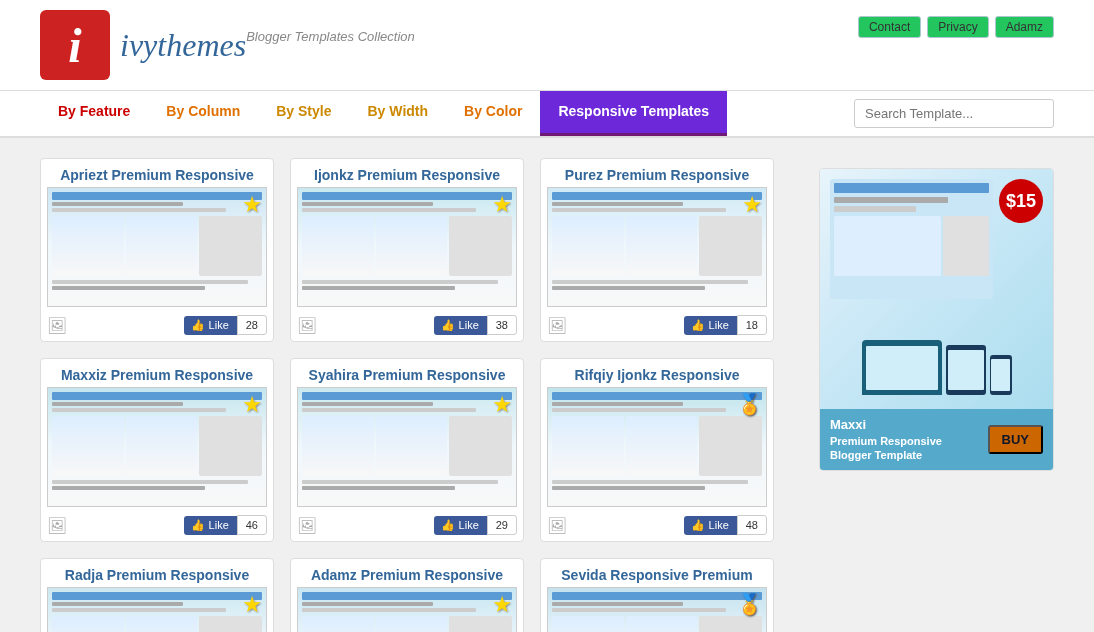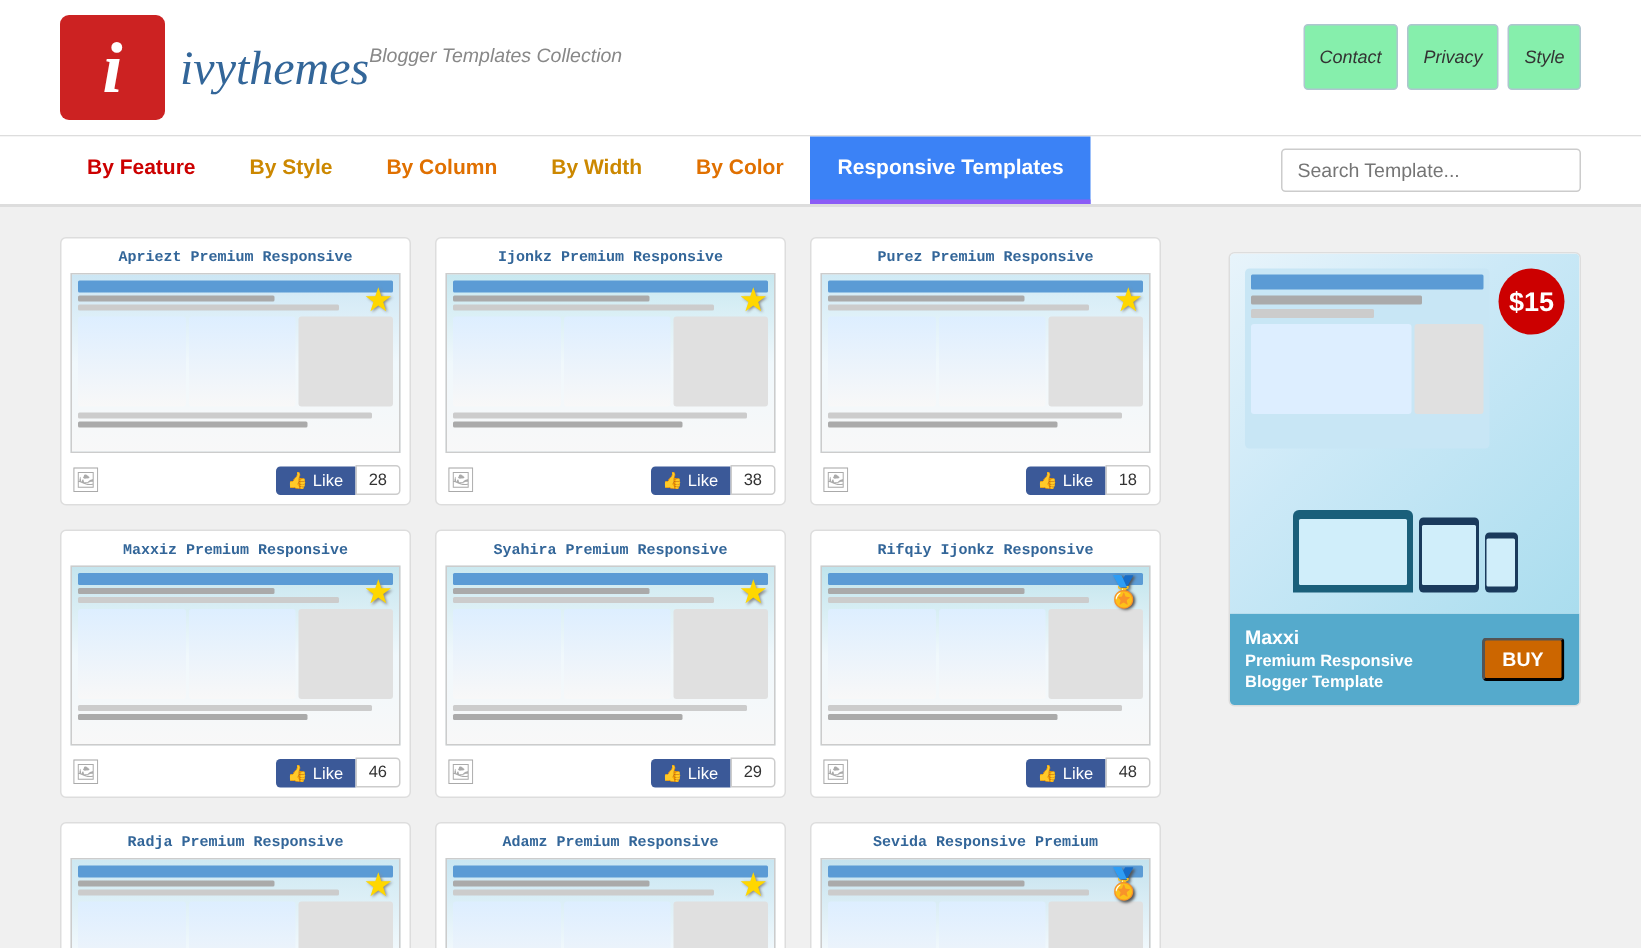--- a/index.html
+++ b/index.html
@@ -7,43 +7,43 @@
 
     
     .header { background: white; border-bottom: 1px solid #ddd; padding: 10px 40px; display: flex; align-items: center; justify-content: space-between; }
     .logo-area { display: flex; align-items: center; gap: 10px; }
     .logo-box { background: #cc2222; width: 70px; height: 70px; border-radius: 6px; display: flex; align-items: center; justify-content: center; position: relative; }
     .logo-i { font-size: 48px; font-weight: bold; color: white; font-style: italic; font-family: Georgia, serif; }
     .logo-text { display: flex; flex-direction: row; }
     .logo-name { font-size: 32px; color: #336699; font-style: italic; font-family: Georgia, serif; line-height: 1; }
     .logo-sub { font-size: 13px; color: #888; font-style: italic; }
     .top-nav { display: flex; gap: 6px; align-self: flex-start; padding-top: 6px; }
-    .top-nav-btn { background: #86efac; border: 1px solid #aec6cf; padding: 14px 10px; border-radius: 3px; font-size: 12px; color: #333; cursor: pointer; font-style: italic; }
+    .top-nav-btn { background: #22c55e; border: 1px solid #aec6cf; padding: 3px 10px; border-radius: 3px; font-size: 12px; color: #333; cursor: pointer; }
 
     
     .nav-bar { background: white; border-bottom: 2px solid #ddd; display: flex; align-items: stretch; padding: 0 40px; gap: 0; }
     .nav-item { padding: 12px 18px; font-size: 14px; font-weight: bold; cursor: pointer; border-bottom: 3px solid transparent; white-space: nowrap; }
     .nav-item.red { color: #cc0000; }
     .nav-item.orange { color: #e07000; }
     .nav-item.gold { color: #cc8800; }
-    .nav-item.active-teal { color: white; background: #3b82f6; border-bottom: 3px solid #8b5cf6; }
+    .nav-item.active-teal { color: white; background: #6d28d9; border-bottom: 3px solid #701a75; }
     .nav-search { margin-left: auto; display: flex; align-items: center; padding: 8px 0; }
     .nav-search input { border: 1px solid #ccc; padding: 6px 10px; width: 200px; border-radius: 3px; font-size: 13px; color: #999; }
 
     
     .main { display: flex; padding: 20px 40px; gap: 20px; }
     .content { flex: 1; }
     .sidebar { width: 260px; flex-shrink: 0; }
 
     
     .grid { display: grid; grid-template-columns: repeat(3, 1fr); gap: 16px; }
 
     
     .card { background: white; border: 1px solid #ddd; border-radius: 4px; overflow: hidden; }
-    .card-title { text-align: center; padding: 8px 6px 4px; font-size: 10px; font-weight: bold; color: #336699; font-family: Liberation Mono, monospace; }
+    .card-title { text-align: center; padding: 8px 6px 4px; font-size: 14px; font-weight: bold; color: #336699; }
     .card-img-wrap { position: relative; margin: 0 6px 4px; border: 1px solid #ccc; height: 120px; overflow: hidden; background: #e8f4f8; }
     .card-star { position: absolute; top: 4px; right: 4px; font-size: 22px; color: gold; text-shadow: 1px 1px 2px #888; }
     .card-medal { position: absolute; top: 4px; right: 4px; font-size: 20px; color: #7ec8e3; text-shadow: 1px 1px 2px #555; }
     .card-footer { display: flex; align-items: center; justify-content: space-between; padding: 4px 6px 6px; }
     .card-icon { font-size: 16px; color: #aaa; }
     .like-btn { display: flex; align-items: center; gap: 0; }
     .like-fb { background: #3b5998; color: white; padding: 3px 8px; border-radius: 3px 0 0 3px; font-size: 11px; font-weight: normal; }
     .like-count { background: white; border: 1px solid #ccc; padding: 3px 8px; border-radius: 0 3px 3px 0; font-size: 11px; color: #333; }
 
     
@@ -60,47 +60,47 @@
     .ad-img { width: 100%; height: 240px; background: linear-gradient(135deg, #e8f4fb 0%, #cce9f7 40%, #aaddee 100%); position: relative; display: flex; flex-direction: column; align-items: center; justify-content: flex-end; padding: 10px; }
     .ad-price { position: absolute; top: 10px; right: 10px; background: #cc0000; color: white; font-size: 18px; font-weight: bold; border-radius: 50%; width: 44px; height: 44px; display: flex; align-items: center; justify-content: center; }
     .ad-devices { display: flex; gap: 4px; align-items: flex-end; justify-content: center; margin-bottom: 4px; }
     .device-desktop { width: 80px; height: 55px; background: #1a5f7a; border-radius: 4px 4px 0 0; display: flex; align-items: center; justify-content: center; }
     .device-tablet { width: 40px; height: 50px; background: #1a3a5c; border-radius: 3px; display: flex; align-items: center; justify-content: center; }
     .device-phone { width: 22px; height: 40px; background: #1a3a5c; border-radius: 3px; display: flex; align-items: center; justify-content: center; }
     .device-screen { background: #d0eefa; border-radius: 1px; width: 90%; height: 80%; }
     .ad-bottom { background: #55aacc; padding: 8px 10px; display: flex; align-items: center; justify-content: space-between; }
     .ad-text { color: white; font-size: 11px; font-weight: bold; line-height: 1.3; }
     .ad-text .big { font-size: 13px; color: white; }
-    .buy-btn { background: #cc6600; color: #ffffff; padding: 5px 12px; border-radius: 3px; font-weight: bold; font-size: 13px; cursor: pointer; }
+    .buy-btn { background: #cc6600; color: #0f172a; padding: 5px 12px; border-radius: 3px; font-weight: bold; font-size: 13px; cursor: pointer; }
     .sidebar-spacer { height: 10px; }
   </style>
 </head>
 <body>
 
 <div class="header">
   <div class="logo-area">
     <div class="logo-box">
       <span class="logo-i">i</span>
     </div>
     <div class="logo-text">
       <span class="logo-name">ivythemes</span>
       <span class="logo-sub">Blogger Templates Collection</span>
     </div>
   </div>
   <div class="top-nav">
     <button class="top-nav-btn">Contact</button>
     <button class="top-nav-btn">Privacy</button>
-    <button class="top-nav-btn">Style</button>
+    <button class="top-nav-btn">Adamz</button>
   </div>
 </div>
 
 <div class="nav-bar">
   <div class="nav-item red">By Feature</div>
+  <div class="nav-item orange">By Column</div>
   <div class="nav-item gold">By Style</div>
-  <div class="nav-item orange">By Column</div>
   <div class="nav-item gold">By Width</div>
   <div class="nav-item orange">By Color</div>
   <div class="nav-item active-teal">Responsive Templates</div>
   <div class="nav-search">
     <input type="text" placeholder="Search Template..." style="">
   </div>
 </div>
 
 <div class="main">
   <div class="content">

